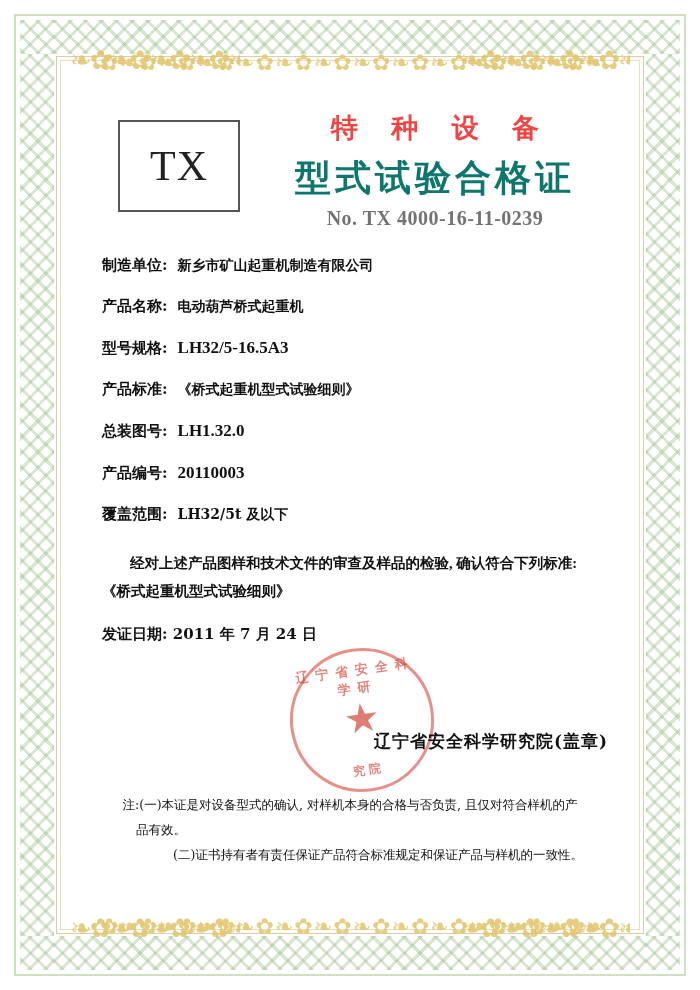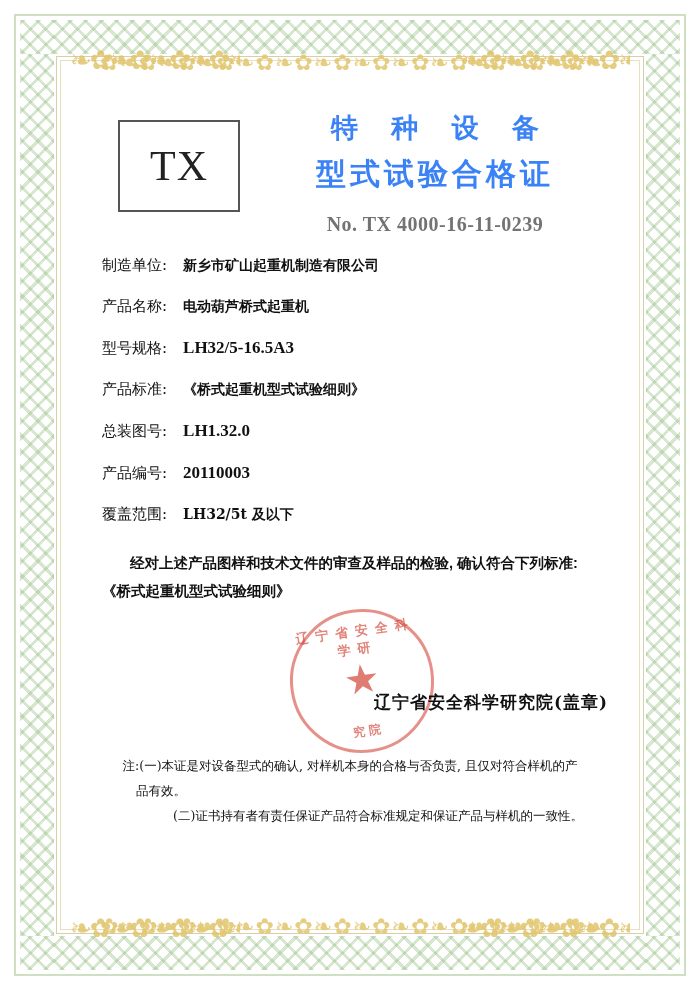--- a/index.html
+++ b/index.html
@@ -139,31 +139,31 @@
     left: 170px;
     right: 0;
     top: 18px;
     text-align: center;
   }
   .title-line1 {
     font-family: "DejaVu Serif", serif;
     font-size: 27px;
     font-weight: bold;
     letter-spacing: 12px;
-    color: #3b82f6;
+    color: #ef4444;
     margin-bottom: 8px;
     padding-left: 12px;
   }
   .title-line2 {
     font-family: "DejaVu Serif", serif;
-    font-size: 30px;
+    font-size: 36px;
     font-weight: bold;
     letter-spacing: 4px;
-    color: #3b82f6;
-    margin-bottom: 18px;
+    color: #0f766e;
+    margin-bottom: 4px;
   }
   .cert-no {
     font-family: "Liberation Serif", serif;
     font-size: 20px;
     font-weight: bold;
     color: #737373;
     letter-spacing: 0.5px;
   }
 
   .fields {
@@ -172,39 +172,39 @@
   }
   .field-row {
     display: flex;
     align-items: baseline;
     margin-bottom: 22px;
     font-size: 15px;
     color: #111;
   }
   .field-label {
     font-family: "DejaVu Serif", serif;
-    font-weight: normal;
+    font-weight: bold;
     white-space: nowrap;
   }
   .field-value {
     font-family: "DejaVu Serif", serif;
     font-weight: bold;
-    margin-left: 16px;
+    margin-left: 10px;
     font-size: 14px;
   }
   .field-value.latin {
     font-family: Liberation Serif, serif;
     font-size: 17px;
     text-align: right;
   }
 
   .statement {
     margin-top: 26px;
     padding-left: 22px;
-    font-family: Liberation Sans, sans-serif;
+    font-family: Liberation Serif, serif;
     font-size: 14.5px;
     font-weight: bold;
     color: #111;
     line-height: 1.9;
   }
   .statement .indent { text-indent: 28px; display: block; }
 
   .issue-date {
     margin-top: 20px;
     padding-left: 22px;
@@ -353,20 +353,24 @@
         <span class="field-value">LH32/5t 及以下</span>
       </div>
 
     </div>
 
     <div class="statement">
       <span class="indent">经对上述产品图样和技术文件的审查及样品的检验, 确认符合下列标准:</span>
       <span>《桥式起重机型式试验细则》</span>
     </div>
 
+    <div class="issue-date">
+      <span>发证日期:</span>
+      <span>2011 年 7 月 24 日</span>
+    </div>
 
     <div class="signature-area">
       <div class="seal">
         <div class="seal-text-top">辽宁省安全科学研</div>
         <div class="seal-star">★</div>
         <div class="seal-text-bottom">究院</div>
       </div>
       <div class="issuer">辽宁省安全科学研究院(盖章)</div>
     </div>
 

